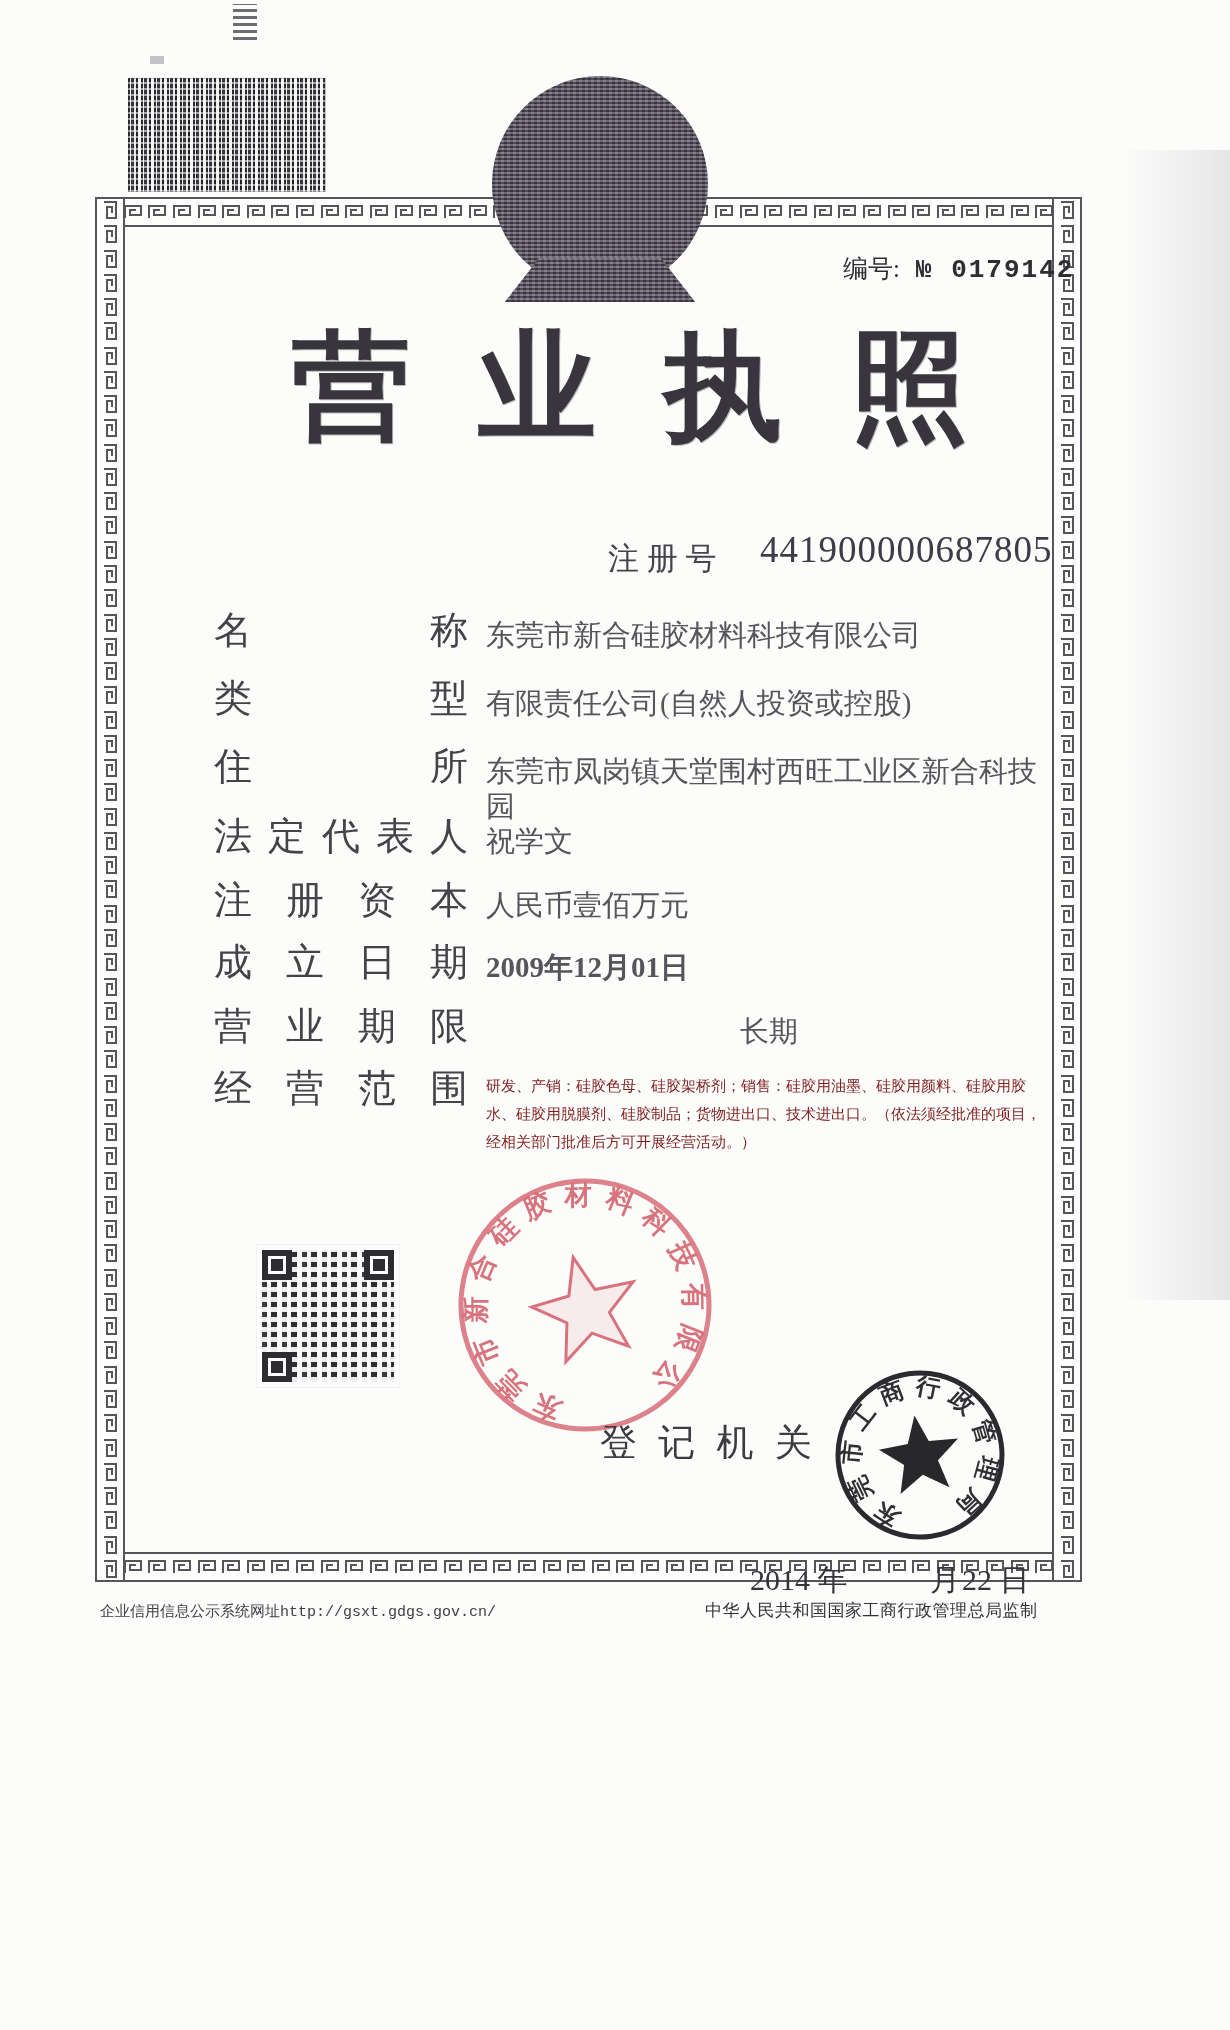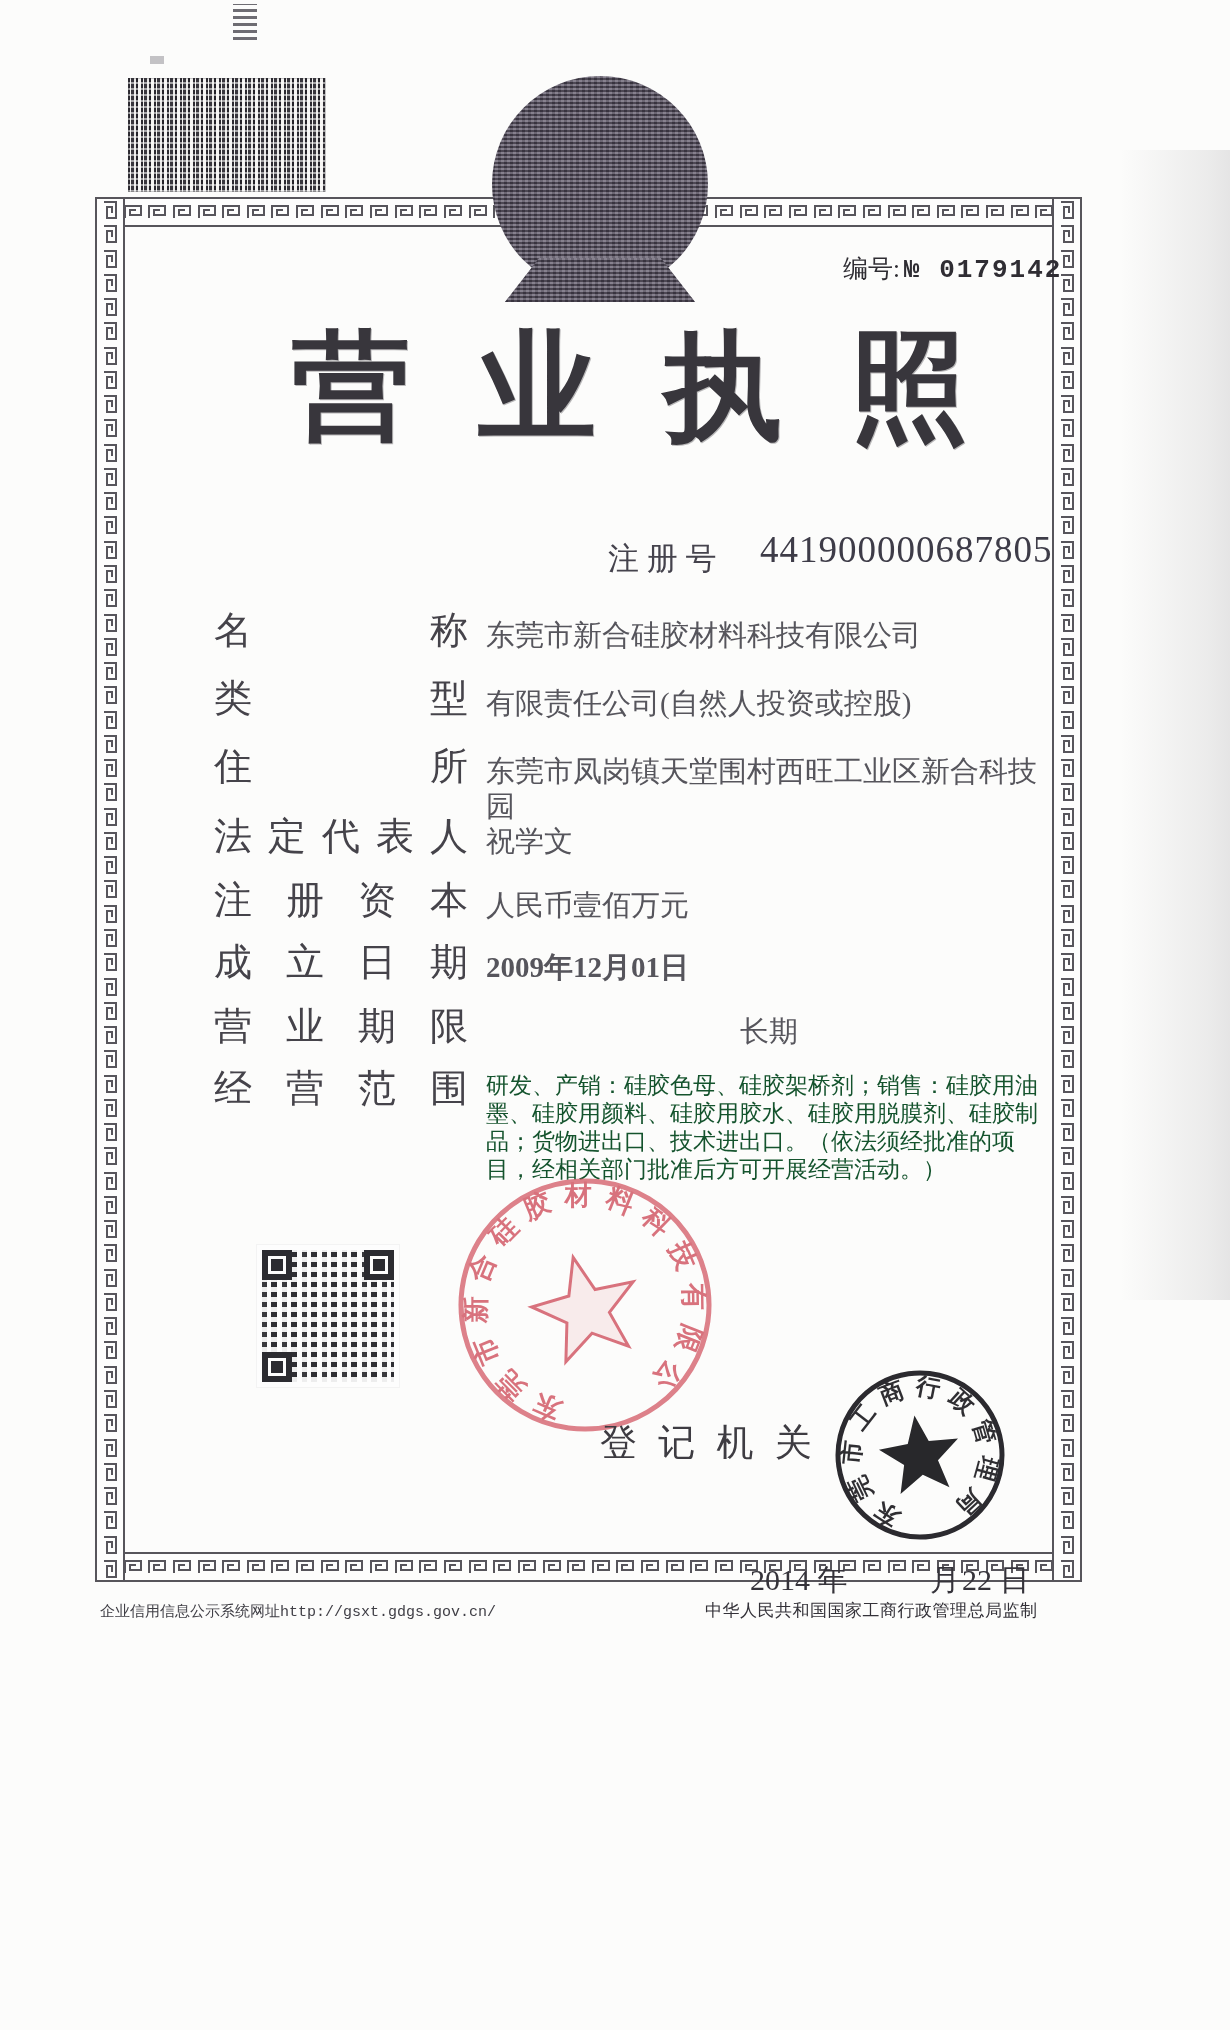--- a/index.html
+++ b/index.html
@@ -37,33 +37,33 @@
   .strip.h{flex-direction:row;justify-content:space-between;}
   .strip.v{flex-direction:column;justify-content:space-between;}
   .strip svg{flex:0 0 auto;}
   .strip.v svg{transform:rotate(90deg);}
   .strip-top{left:95px;top:197px;width:987px;height:30px;}
   .strip-bottom{left:95px;top:1552px;width:987px;height:30px;}
   .strip-left{left:95px;top:197px;width:30px;height:1385px;}
   .strip-right{left:1052px;top:197px;width:30px;height:1385px;}
   
   .serial{left:843px;top:252px;width:230px;font-size:25px;color:#2f2d33;
-    display:flex;align-items:baseline;gap:4px;white-space:nowrap;}
+    display:flex;align-items:baseline;gap:16px;white-space:nowrap;}
   .serial .no{font-family:"Liberation Mono","DejaVu Sans Mono",monospace;font-weight:700;
     font-size:26px;letter-spacing:2px;}
   .license-title{left:292px;top:322px;width:700px;font-size:118px;line-height:1.1;
     font-family:"Liberation Sans","DejaVu Sans",sans-serif;font-weight:900;
     letter-spacing:68px;color:#38363c;text-shadow:1px 1px 0 rgba(56,54,60,.35);white-space:nowrap;}
   .reg-label{left:608px;top:538px;font-size:31px;color:#45434d;white-space:nowrap;}
   .reg-number{left:760px;top:528px;font-size:37px;color:#3e3c48;letter-spacing:1px;white-space:nowrap;text-align:center;}
   
   .field-label{left:214px;width:254px;font-size:38px;color:#45434a;
     text-align:justify;text-align-last:justify;line-height:1.1;}
   .field-value{left:486px;width:566px;font-size:29px;color:#56555c;line-height:1.22;}
-  .scope-value{font-size:23px;line-height:28px;color:#14532d;}
+  .scope-value{font-size:15px;line-height:28px;color:#7f1d1d;}
   
   .qr{left:256px;top:1244px;width:144px;height:144px;background:#fdfdfd;
     box-shadow:inset 0 0 0 1px rgba(0,0,0,.04);}
   .qr-modules{position:absolute;left:6px;top:6px;right:6px;bottom:6px;
     background:
       repeating-linear-gradient(0deg,rgba(253,253,253,.92) 0 5px,rgba(253,253,253,0) 5px 10px),
       repeating-linear-gradient(90deg,#3a3a3e 0 5px,#fdfdfd 5px 9px,#2e2e33 9px 15px,#fdfdfd 15px 20px);}
   .finder{position:absolute;width:30px;height:30px;border:6px solid #2c2c31;background:#fdfdfd;box-sizing:border-box;}
   .finder::after{content:"";position:absolute;left:3px;top:3px;width:12px;height:12px;background:#2c2c31;}
   .finder.tl{left:6px;top:6px;}

